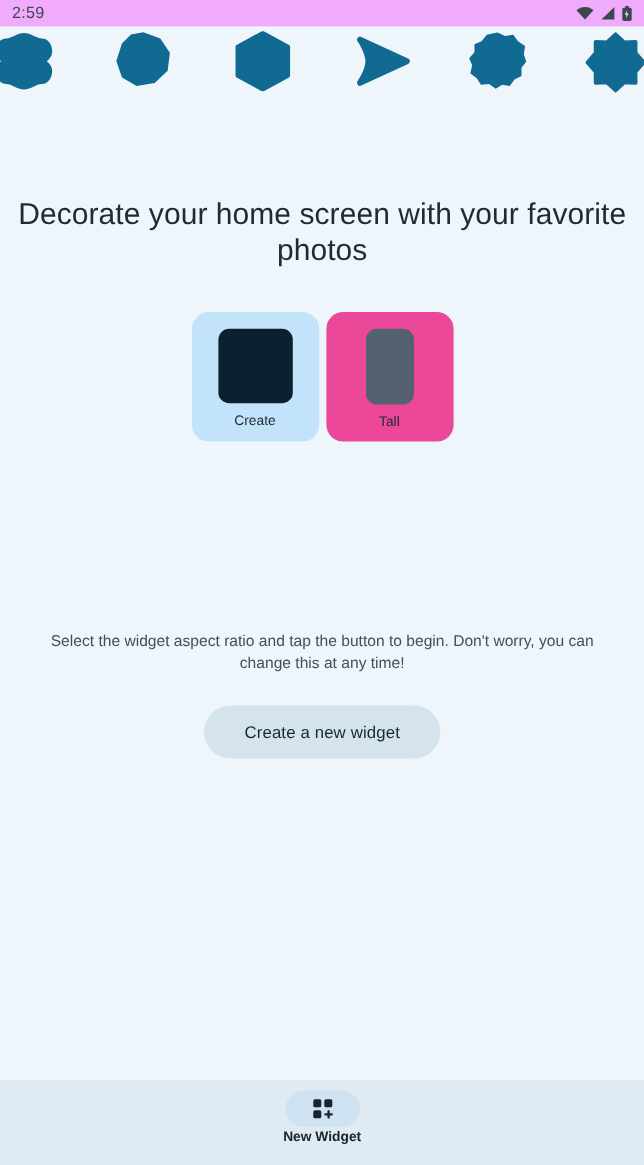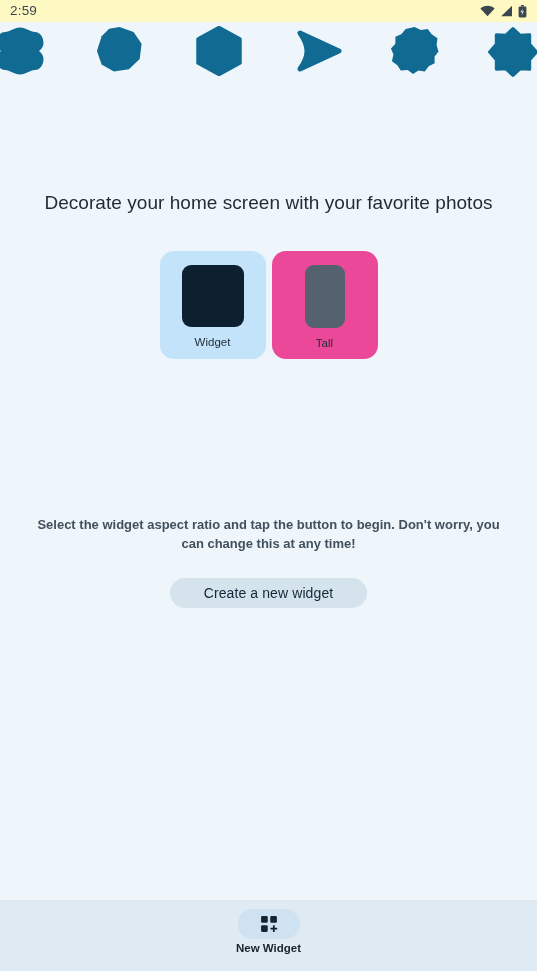--- a/index.html
+++ b/index.html
@@ -15,21 +15,21 @@
   }
 
   
   .status-bar {
     height: 22px;
     width: 100%;
     display: flex;
     align-items: center;
     justify-content: space-between;
     padding: 0 10px 0 10px;
-    background: #fef9c3;
+    background: #f0abfc;
     position: relative;
     z-index: 5;
   }
   .status-time {
     font-size: 13.5px;
     color: #3c464e;
     letter-spacing: .2px;
     line-height: 1;
   }
   .status-icons {
@@ -61,22 +61,22 @@
     top: 84px;
     left: 0;
     width: 537px;
     bottom: 71px;
     display: flex;
     flex-direction: column;
     align-items: center;
   }
 
   .headline {
-    margin-top: 108px;
-    font-size: 19px;
+    margin-top: 80px;
+    font-size: 25px;
     color: #1f2a33;
     text-align: center;
     line-height: 1.2;
     letter-spacing: .05px;
     font-weight: 400;
   }
 
   .ratio-grid {
     margin-top: 36px;
     display: grid;
@@ -119,32 +119,31 @@
   .ratio-card.wide-card .ratio-label { margin-top: 14px; }
   .ratio-card.original-card .ratio-label { margin-top: 11px; }
 
   .description {
     margin-top: 42px;
     width: 470px;
     font-size: 13px;
     line-height: 1.45;
     color: #41505c;
     text-align: center;
-    font-weight: bold;
   }
 
   .cta-wrap {
     margin-top: 25px;
   }
   .cta-button {
     background: #d5e3ec;
     color: #13293a;
     border: none;
     border-radius: 22px;
-    height: 30px;
+    height: 44px;
     padding: 0 34px;
     font-size: 14px;
     font-family: "Liberation Sans", sans-serif;
     cursor: pointer;
     letter-spacing: .1px;
   }
 
   
   .bottom-nav {
     position: absolute;
@@ -244,21 +243,21 @@
 </div>
 
 <div class="content">
 
   <h1 class="headline">Decorate your home screen with your favorite photos</h1>
 
   <div class="ratio-grid">
 
     <div class="ratio-card selected square-card">
       <div class="ratio-shape shape-square"></div>
-      <div class="ratio-label">Widget</div>
+      <div class="ratio-label">Create</div>
     </div>
 
     <div class="ratio-card tall-card">
       <div class="ratio-shape shape-tall"></div>
       <div class="ratio-label">Tall</div>
     </div>
 
 
 
   </div>

